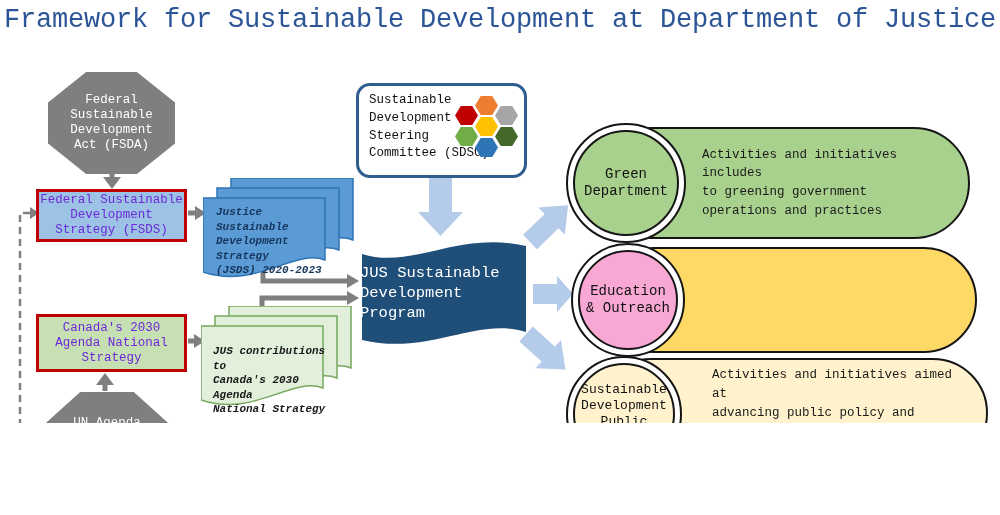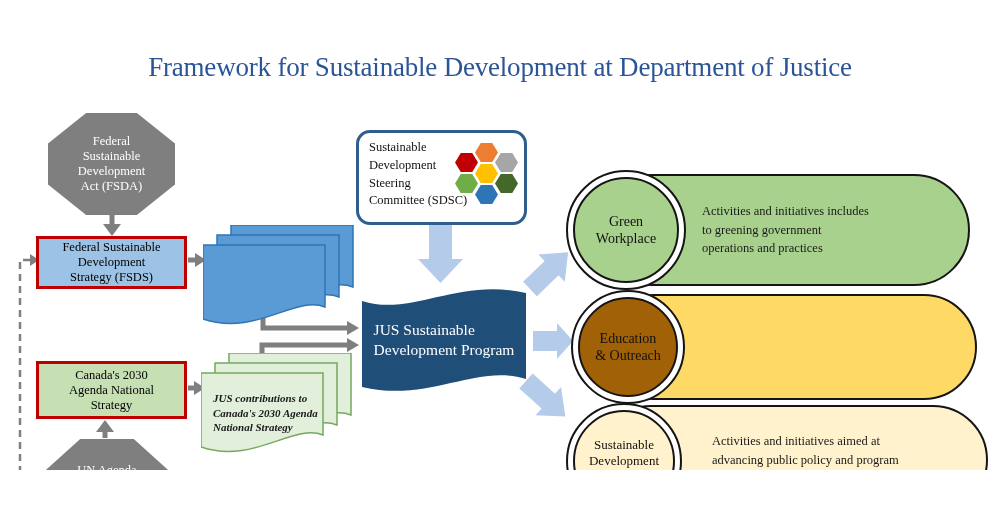--- a/index.html
+++ b/index.html
@@ -1,41 +1,40 @@
 <!DOCTYPE html>
 <html><head>
 <meta charset="utf-8">
 <style>
   html,body{margin:0;padding:0;background:#ffffff;}
   #canvas{
     position:relative;width:1000px;height:423px;overflow:hidden;background:#fff;
-    font-family:Liberation Serif, serif;
-    margin-top:47px;
+    font-family:Liberation Mono, monospace;
   }
   .abs{position:absolute;}
   .pre{white-space:pre-line;}
   #title{
     top:5px;left:0;width:1000px;text-align:center;
     font-size:27px;color:#2B5597;letter-spacing:-0.2px;z-index:2;
   }
   #connectors{top:0;left:0;z-index:1;}
   
   .octagon{
     background:#7F7F7F;color:#ffffff;text-align:center;
     clip-path:polygon(30% 0%,70% 0%,100% 30%,100% 70%,70% 100%,30% 100%,0% 70%,0% 30%);
     display:flex;align-items:center;justify-content:center;
     font-size:12.5px;line-height:1.22;z-index:2;
   }
-  #fsda-octagon{left:48px;top:66px;width:127px;height:102px;}
+  #fsda-octagon{left:48px;top:72px;width:127px;height:102px;}
   #sdgs-octagon{left:40px;top:392px;width:134px;height:121px;line-height:1.18;}
   
   .strategy-box{
     box-sizing:border-box;border:3px solid #C00000;text-align:center;
     display:flex;align-items:center;justify-content:center;
-    font-size:12.5px;line-height:1.2;color:#000000;z-index:2;
+    font-size:12.5px;line-height:1.2;color:#6d28d9;z-index:2;
   }
   #fsds-box{left:36px;top:189px;width:151px;height:53px;background:#9CC3E5;}
   #canada-box{left:36px;top:314px;width:151px;height:58px;background:#C6E0B4;}
   
   .doc-stack{z-index:2;}
   #jsds-stack{left:203px;top:178px;}
   #contrib-stack{left:201px;top:306px;}
   .doc-text{
     font-size:11px;font-weight:bold;font-style:italic;line-height:1.32;z-index:3;
   }
@@ -154,20 +153,23 @@
 Development
 Goals (SDGs)</div>
 
   <svg id="jsds-stack" class="abs doc-stack" width="160" height="116" viewBox="0 0 160 116">
     <g fill="#5B9BD5" stroke="#2E74B5" stroke-width="1.5">
       <path transform="translate(28,0)" d="M0 0 H122 V62 C92 50, 52 92, 0 74 Z"></path>
       <path transform="translate(14,10)" d="M0 0 H122 V62 C92 50, 52 92, 0 74 Z"></path>
       <path transform="translate(0,20)" d="M0 0 H122 V62 C92 50, 52 92, 0 74 Z"></path>
     </g>
   </svg>
+  <div id="jsds-text" class="abs doc-text pre">Justice Sustainable
+Development Strategy
+(JSDS) 2020-2023</div>
 
   <svg id="contrib-stack" class="abs doc-stack" width="160" height="116" viewBox="0 0 160 116">
     <g fill="#E2EFDA" stroke="#76A860" stroke-width="1.5">
       <path transform="translate(28,0)" d="M0 0 H122 V62 C92 50, 52 92, 0 74 Z"></path>
       <path transform="translate(14,10)" d="M0 0 H122 V62 C92 50, 52 92, 0 74 Z"></path>
       <path transform="translate(0,20)" d="M0 0 H122 V62 C92 50, 52 92, 0 74 Z"></path>
     </g>
   </svg>
   <div id="contrib-text" class="abs doc-text pre">JUS contributions to
 Canada's 2030 Agenda
@@ -191,30 +193,30 @@
 
   <svg id="program-banner" class="abs" width="168" height="114" viewBox="0 0 168 114">
     <path d="M2,18 C52,34 98,-6 166,10 L166,96 C116,80 70,120 2,104 Z" fill="#1F4E79"></path>
   </svg>
   <div id="program-label" class="abs pre">JUS Sustainable
 Development Program</div>
 
   <div id="pill-0" class="abs pill-body" style="background: rgb(169, 209, 142);"></div>
   <div id="ring-0" class="abs pill-ring"></div>
   <div id="circle-0" class="abs pill-circle pre" style="background: rgb(169, 209, 142);">Green
-Workplace</div>
+Department</div>
   <div id="desc-0" class="abs pill-desc">
     <span class="pre">Activities and initiatives includes
 to greening government
 operations and practices</span>
   </div>
 
   <div id="pill-1" class="abs pill-body" style="background: rgb(255, 217, 102);"></div>
   <div id="ring-1" class="abs pill-ring"></div>
-  <div id="circle-1" class="abs pill-circle pre" style="background: #a16207;">Education
+  <div id="circle-1" class="abs pill-circle pre" style="background: #f9a8d4;">Education
 &amp; Outreach</div>
 
   <div id="pill-2" class="abs pill-body" style="background: rgb(255, 242, 204);"></div>
   <div id="ring-2" class="abs pill-ring"></div>
   <div id="circle-2" class="abs pill-circle pre" style="background: rgb(255, 242, 204);">Sustainable
 Development
 Public Policy</div>
   <div id="desc-2" class="abs pill-desc">
     <span class="pre">Activities and initiatives aimed at
 advancing public policy and program

